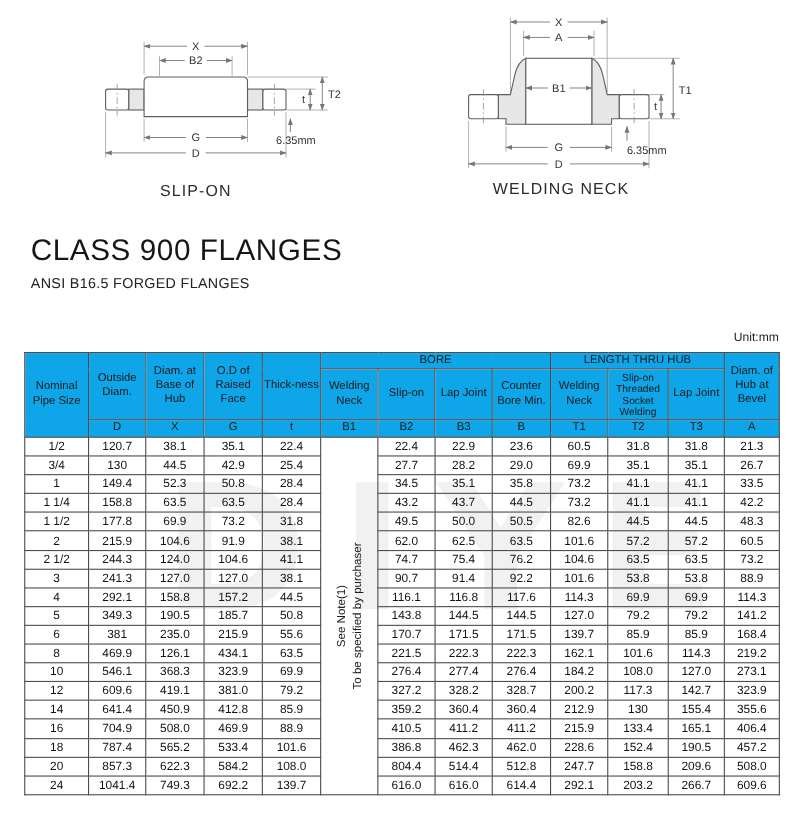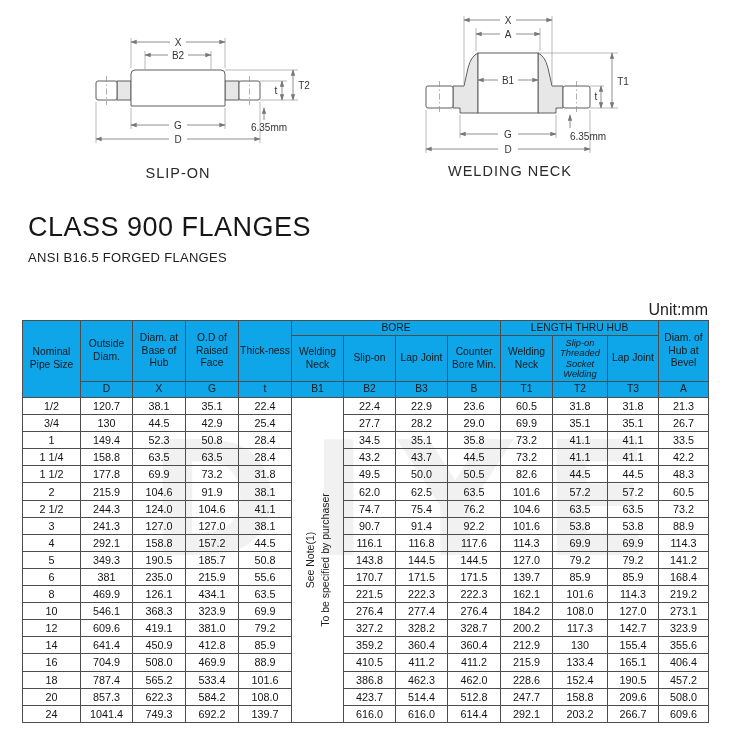--- a/index.html
+++ b/index.html
@@ -18,35 +18,35 @@
   text.dimlbl{font-size:10px;fill:#333;text-anchor:middle;}
   text.caption{font-size:14.5px;fill:#2b2b2b;letter-spacing:1px;text-anchor:middle;}
 
   
   .title-block{position:absolute;left:28px;top:212px;}
   .title-block h1{margin:0;font-size:27px;font-weight:400;letter-spacing:0.5px;color:#161616;}
   .title-block .subtitle{margin-top:7px;font-size:13px;letter-spacing:0.3px;color:#222;}
 
   
   .unit-label{position:absolute;left:22px;top:301px;width:686px;text-align:right;
-              font-size:16px;color:#222;}
+              font-size:11px;color:#222;}
 
   
   .watermark{position:absolute;left:148px;top:408px;z-index:0;
              font-family:"DejaVu Sans",sans-serif;font-weight:bold;
              font-size:158px;letter-spacing:30px;color:#000;opacity:0.05;
              pointer-events:none;user-select:none;}
 
   
   .table-wrap{position:absolute;left:22px;top:320px;z-index:1;}
   table.spec{border-collapse:collapse;table-layout:fixed;width:686px;}
   table.spec th, table.spec td{border:1px solid #4d4d4d;text-align:center;
       vertical-align:middle;padding:0;overflow:hidden;}
   table.spec thead th{font-weight:400;font-size:10.3px;line-height:1.22;background:#0ea5e9;color:#191919;}
-  table.spec thead th.small-label{font-size:9.3px;line-height:1.12;font-style:italic;}
+  table.spec thead th.small-label{font-size:9.3px;line-height:1.12;}
   tr.gr-row{height:15px;}
   tr.lbl-row{height:46px;}
   tr.ltr-row{height:16px;}
   tr.ltr-row th{font-size:10.8px;background:#f1f1f1;}
   table.spec tbody td{font-size:10.8px;height:16.1px;background:transparent;color:#141414;}
   td.note-cell{position:relative;}
   .vtext{position:absolute;top:50%;left:50%;transform:translate(-50%,-50%) rotate(-90deg);
          white-space:nowrap;display:flex;flex-direction:column;gap:3px;
          font-size:10.5px;color:#1d1d1d;text-align:center;line-height:1.15;}
 </style>
@@ -464,21 +464,21 @@
           <td>152.4</td>
           <td>190.5</td>
           <td>457.2</td>
         </tr>
         <tr>
           <td>20</td>
           <td>857.3</td>
           <td>622.3</td>
           <td>584.2</td>
           <td>108.0</td>
-          <td>423.7</td>
+          <td>804.4</td>
           <td>514.4</td>
           <td>512.8</td>
           <td>247.7</td>
           <td>158.8</td>
           <td>209.6</td>
           <td>508.0</td>
         </tr>
         <tr>
           <td>24</td>
           <td>1041.4</td>

